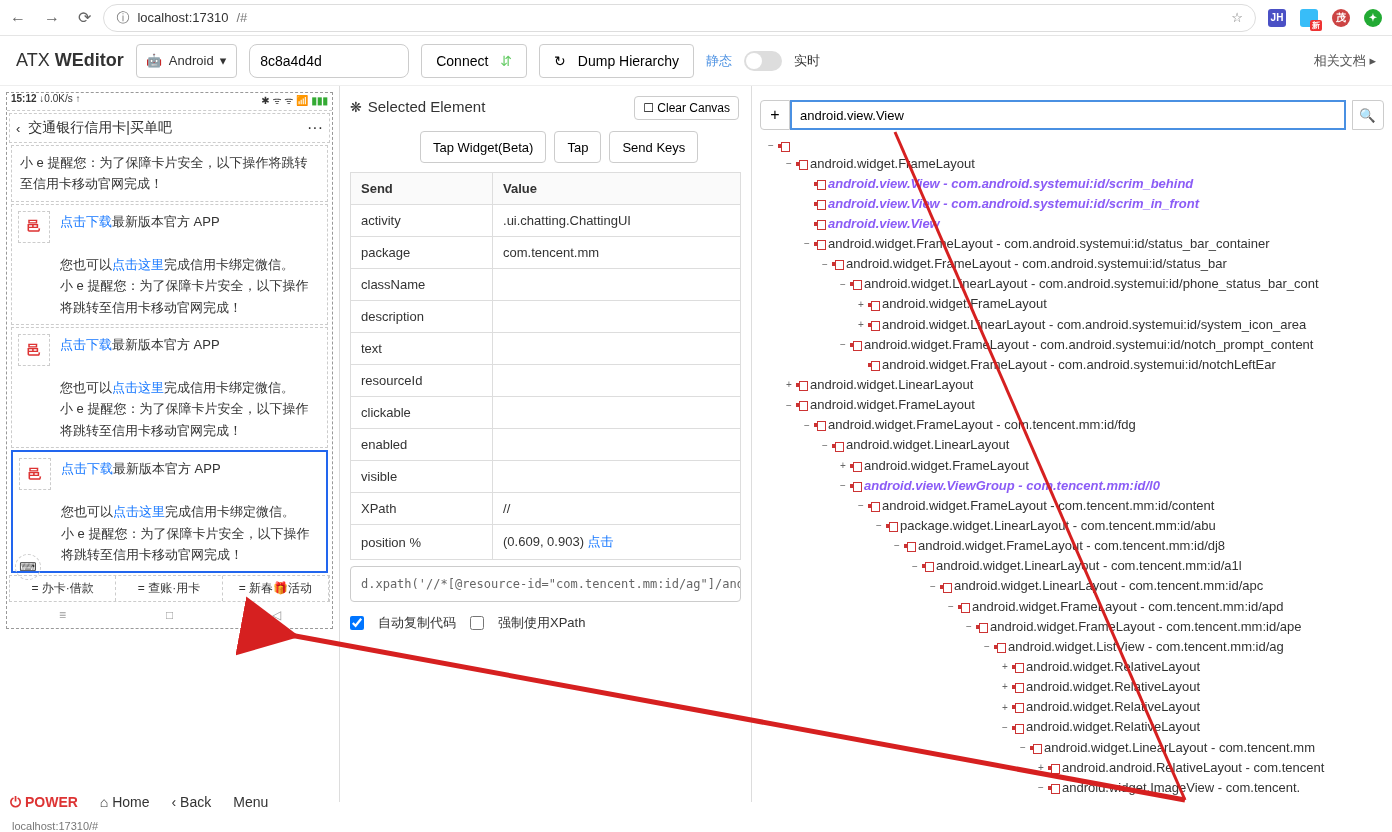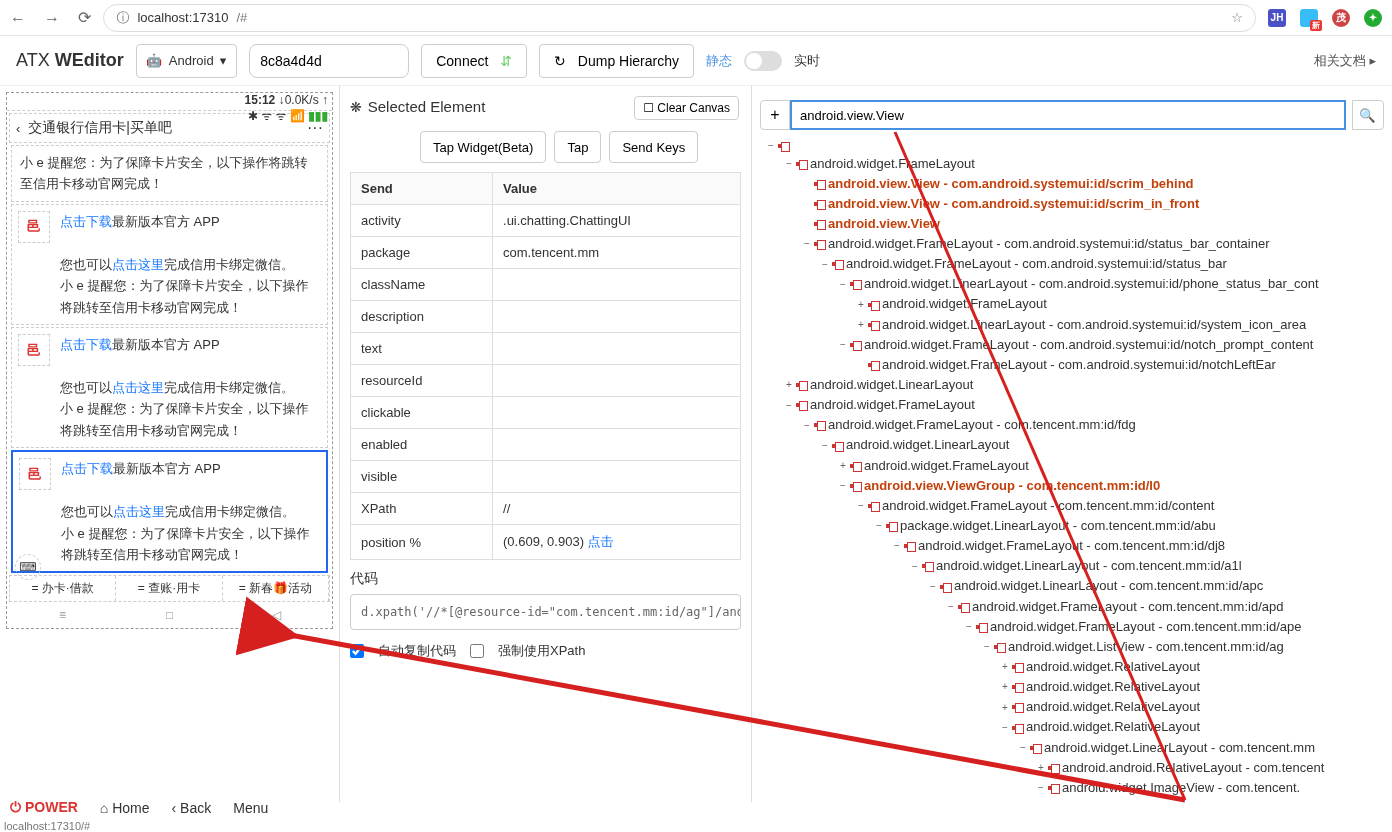--- a/index.html
+++ b/index.html
@@ -32,21 +32,21 @@
 .doc-link { color:#555;}
 
 
 .main { display:flex; height: calc(832px - 36px - 50px - 30px); }
 .phone-col { width: 340px; border-right:1px solid #ddd; padding:4px; position:relative;}
 .center-col { width: 412px; border-right:1px solid #ddd; padding:12px 10px; overflow:hidden;}
 .tree-col { flex:1; padding:4px 8px; overflow:hidden; position:relative;}
 
 
 .phone-frame { border:1px dashed #999; margin:2px; position:relative; background:#fff;}
-.phone-status { height:18px; display:flex; justify-content:space-between; padding:0 4px; font-size:12px; align-items:flex-end; border-bottom:1px dashed #ccc;flex-direction:column;}
+.phone-status { height:18px; display:flex; justify-content:space-between; padding:0 4px; font-size:10px; align-items:flex-start; border-bottom:1px dashed #ccc;}
 .battery { color:#3a3; font-weight:bold;}
 .phone-header { display:flex; align-items:center; height:30px; padding:0 6px; gap:8px; border:1px dashed #ccc; margin:2px;}
 .chat-title { font-size:14px;}
 .dots { margin-left:auto; font-size:16px;}
 .messages { padding:0 4px;}
 .msg-block { border:1px dashed #ccc; margin:2px 0; padding:6px 8px 6px 48px; position:relative; font-size:13px; line-height:1.65;}
 .msg-block.selected { border:2px solid #2266ee; }
 .avatar { position:absolute; left:6px; top:6px; width:32px; height:32px; border:1px dashed #ccc; display:flex; align-items:center; justify-content:center; color:#d33; font-weight:bold; font-size:14px;}
 .link-txt { color:#1677ff;}
 .msg-block.first { padding-left:8px;}
@@ -75,27 +75,27 @@
 .tree-search { display:flex; gap:0; margin:10px 0 8px 0;}
 .plus-btn { width:30px; height:30px; border:1px solid #ccc; border-radius:4px 0 0 4px; background:#fff; font-size:16px; display:flex; align-items:center; justify-content:center;}
 .tree-input { flex:1; height:30px; border:2px solid #4a90e2; padding:0 8px; font-size:13px; border-radius:0;}
 .search-btn { width:32px; height:30px; border:1px solid #ccc; border-radius:0 4px 4px 0; background:#fff; margin-left:6px; display:flex; align-items:center; justify-content:center;}
 .tree { font-size:13px; line-height:1.55; white-space:nowrap; overflow:hidden;}
 .tree .row { display:flex; align-items:center; gap:2px;}
 .tree .tog { width:10px; text-align:center; font-size:10px; color:#666; display:inline-block;}
 .tree .ico { width:10px; height:10px; display:inline-block; position:relative;}
 .tree .ico::before{content:""; position:absolute; left:0; top:3px; width:3px; height:4px; background:#c33;}
 .tree .ico::after{content:""; position:absolute; left:3px; top:1px; width:7px; height:8px; border:1px solid #c33;}
-.tree .hl { color:#c2410c; font-weight:bold; }
+.tree .hl { color:#8b5cf6; font-weight:bold; font-style:italic;}
 .tree .row span.lbl { padding-left:2px;}
 
 
-.bottom-bar { position:absolute; left:0; bottom:16px; height:28px; display:flex; align-items:flex-end; gap:22px; padding:0 10px; font-size:14px; color:#333;}
+.bottom-bar { position:absolute; left:0; bottom:16px; height:28px; display:flex; align-items:center; gap:22px; padding:0 10px; font-size:14px; color:#333;}
 .power{ color:#d33; font-weight:bold;}
-.status-line{ position:absolute; left:4px; bottom:0; font-size:11px; color:#777;}
+.status-line{ position:absolute; left:12px; bottom:0; font-size:11px; color:#777;}
 
 
 .arrow-svg{ position:absolute; left:0; top:0; pointer-events:none; z-index:50;}
 </style>
 </head>
 <body>
 
 <div class="browser-bar">
   <div class="nav-btns">
     <span>←</span>
@@ -247,21 +247,20 @@
           <tr>
             <td>XPath</td>
             <td>//</td>
           </tr>
           <tr>
             <td>position %</td>
             <td>(0.609, 0.903) <span class="link-txt">点击</span></td>
           </tr>
         </tbody>
     </table>
-    <div class="code-label">代码</div>
     <div class="code-box">d.xpath('//*[@resource-id="com.tencent.mm:id/ag"]/android.widge</div>
     <div class="chk-row">
       <input type="checkbox" checked="" style=""> 
         <span>自动复制代码</span>
       <input type="checkbox" style=""> 
         <span>强制使用XPath</span>
     </div>
   </div>
 
   <div class="tree-col">

